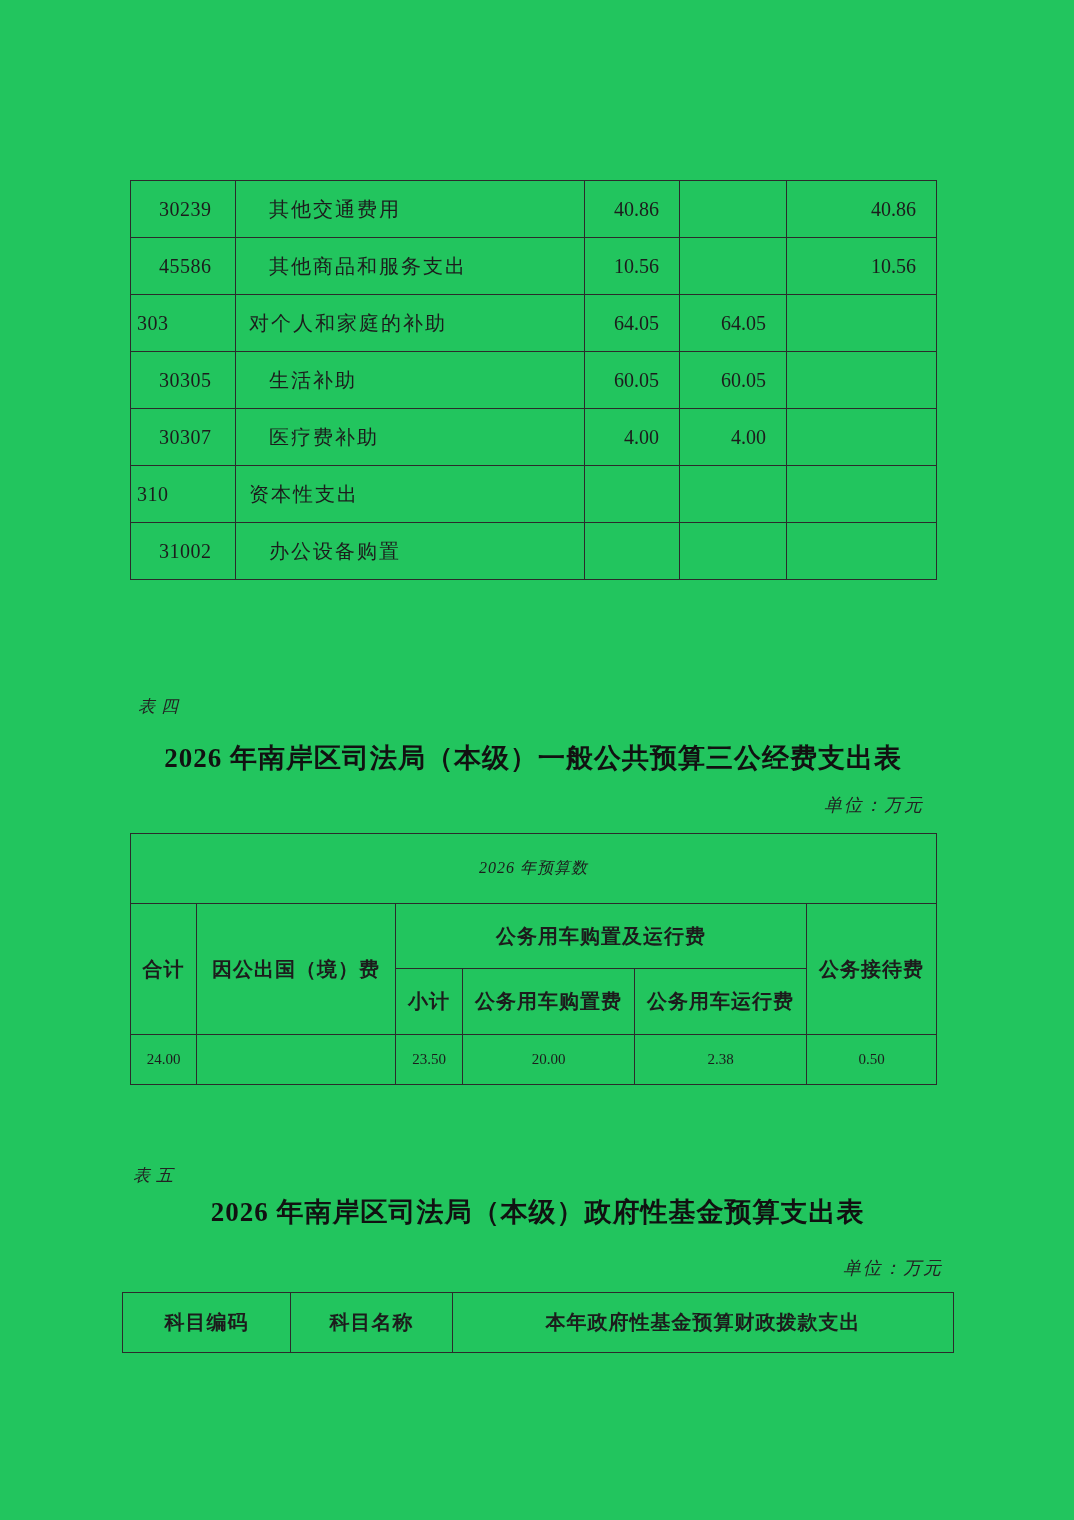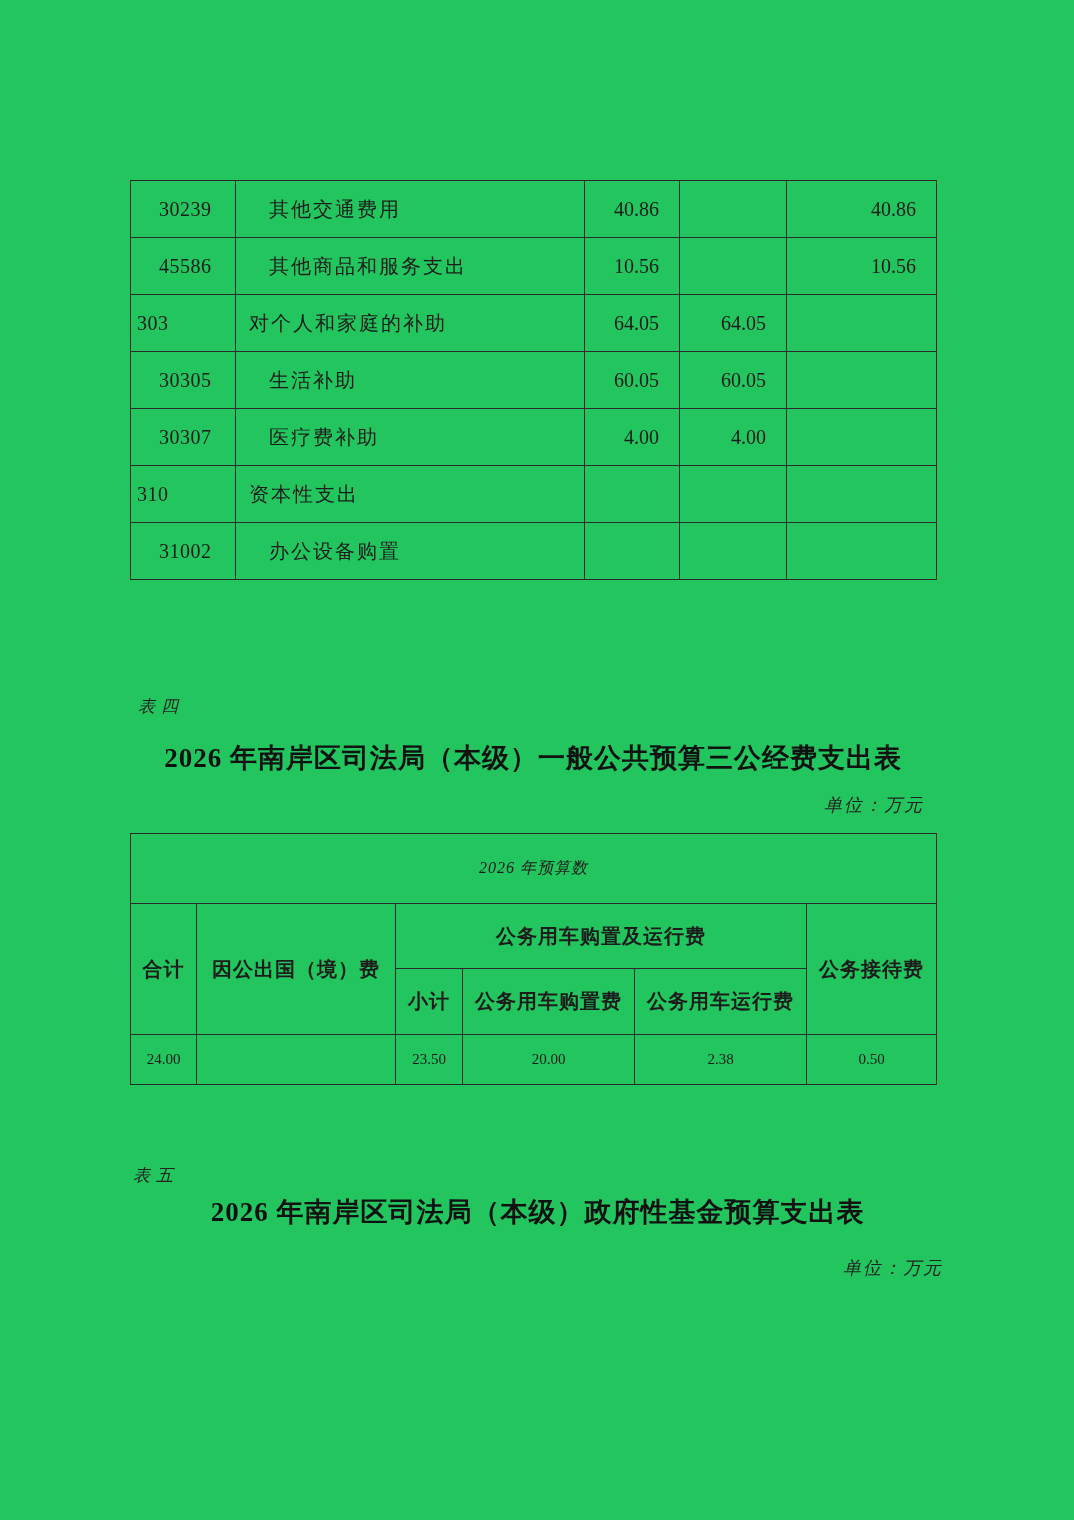--- a/index.html
+++ b/index.html
@@ -168,14 +168,28 @@
         <td>2.38</td>
         <td>0.50</td>
       </tr>
     </tbody>
   </table>
 
   <div class="tbl-label" style="left:133px;top:1144px;margin-top:20px;">表五</div>
   <div class="tbl-title" style="left:122px;top:1194px;width:831px;">2026 年南岸区司法局（本级）政府性基金预算支出表</div>
   <div class="tbl-unit" style="left:122px;top:1256px;width:821px;">单位：万元</div>
 
+  <table class="t5">
+    <colgroup>
+        <col style="width:168px">
+        <col style="width:162px">
+        <col style="width:501px">
+      </colgroup>
+    <tbody>
+      <tr>
+        <td>科目编码</td>
+        <td>科目名称</td>
+        <td>本年政府性基金预算财政拨款支出</td>
+      </tr>
+    </tbody>
+  </table>
 
 </div>
 
 </body></html>

